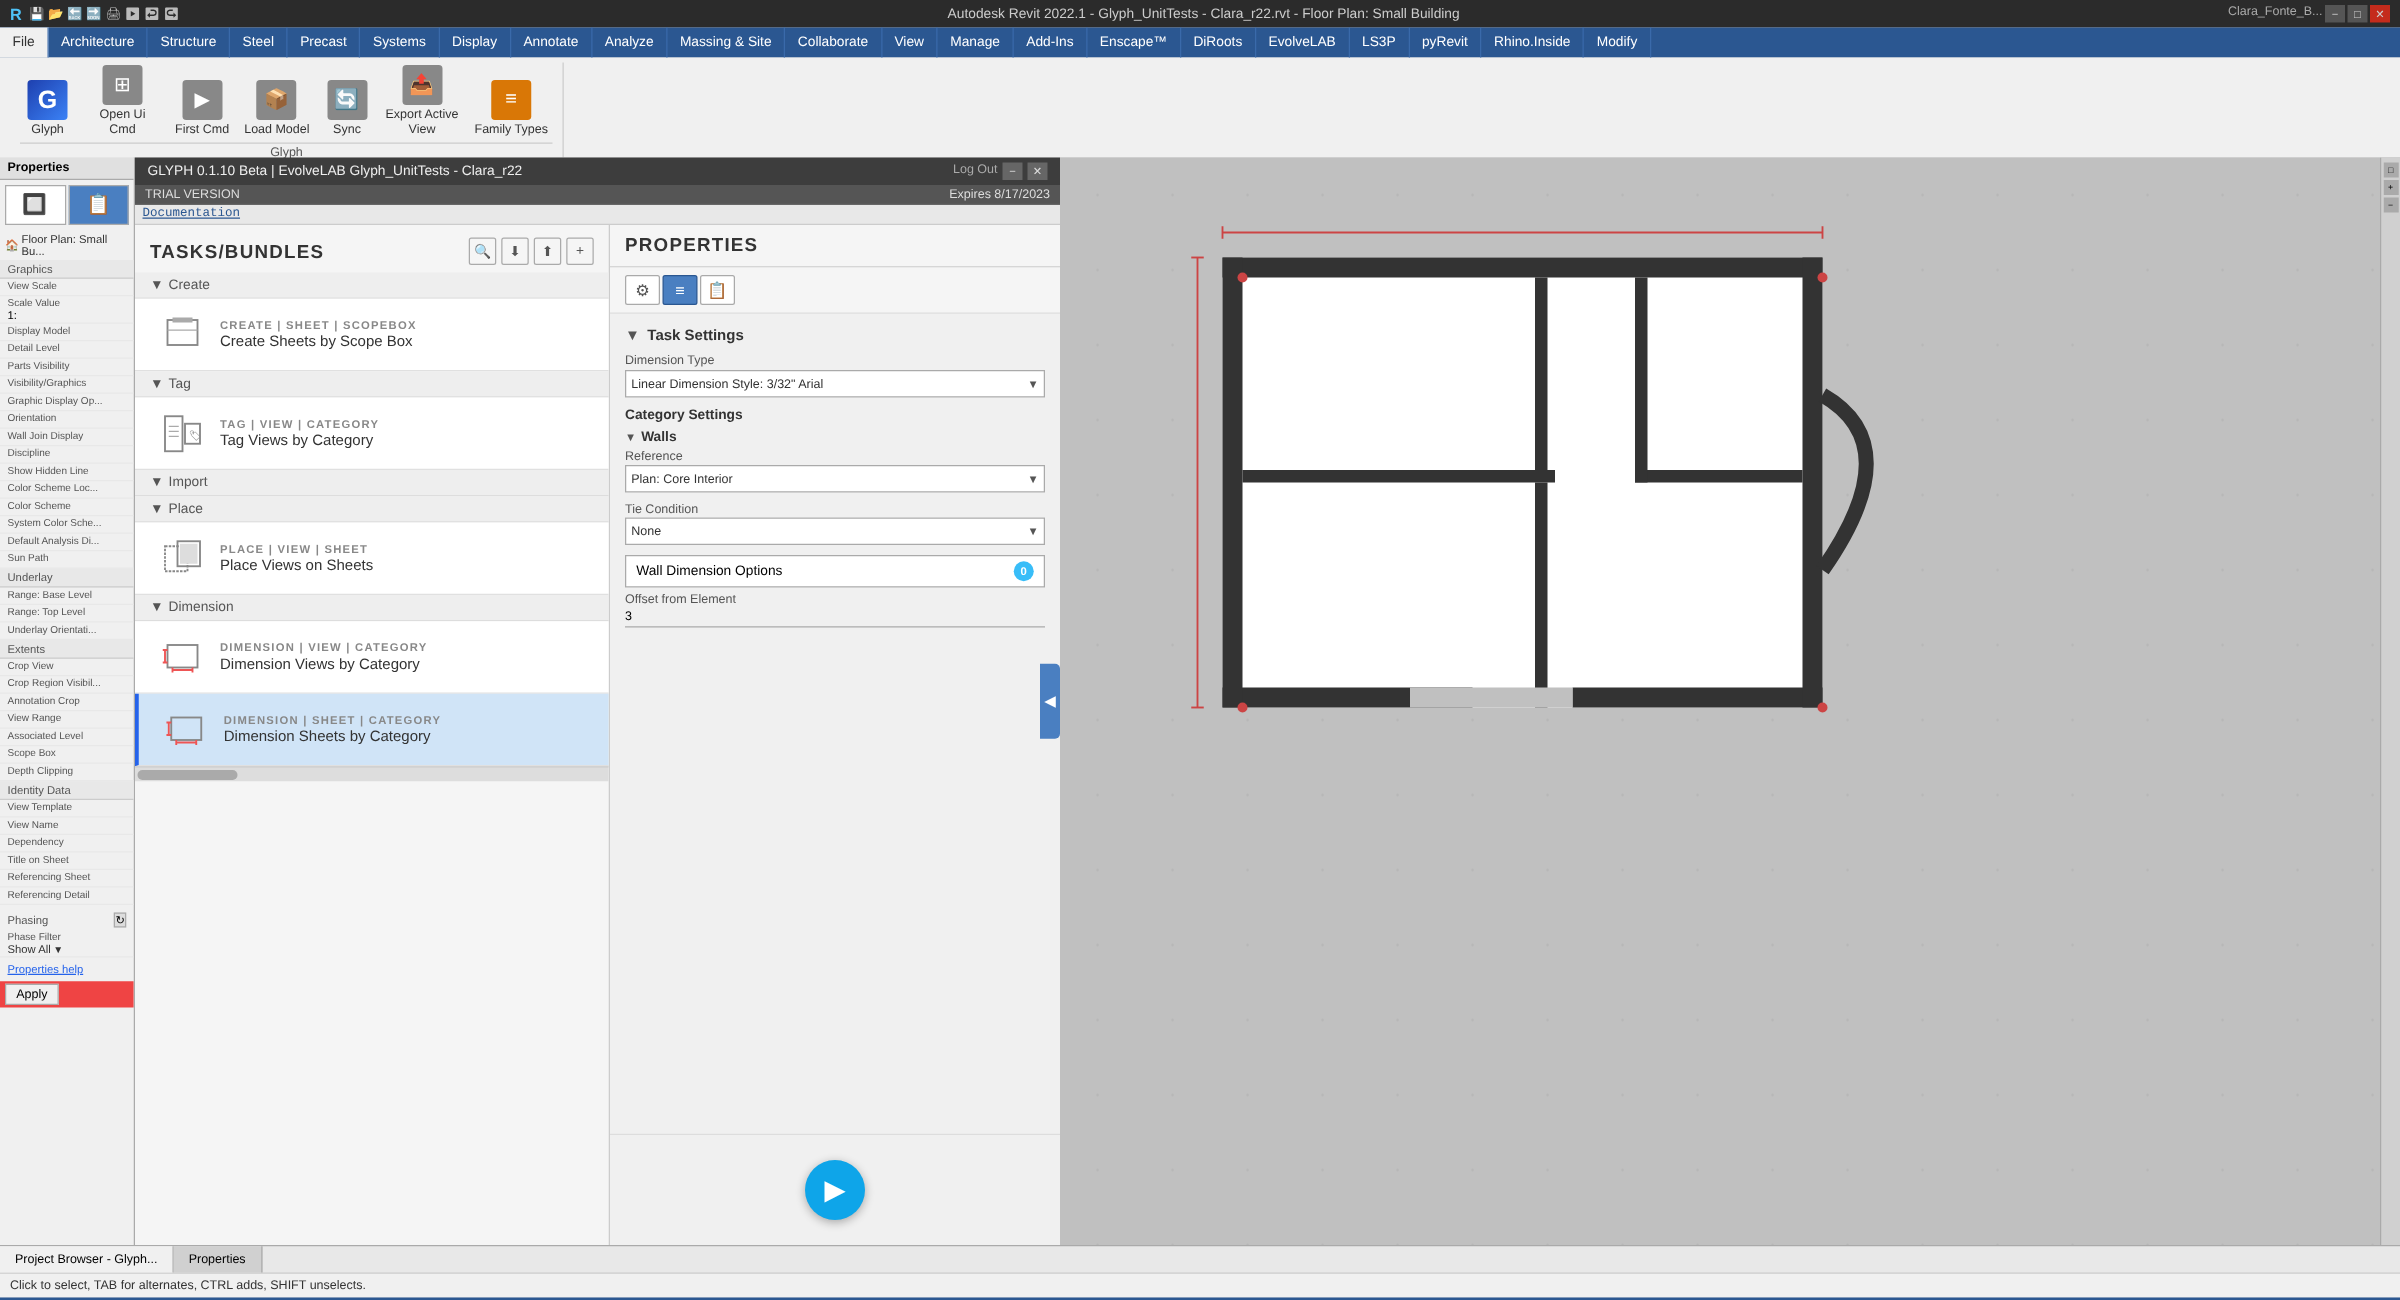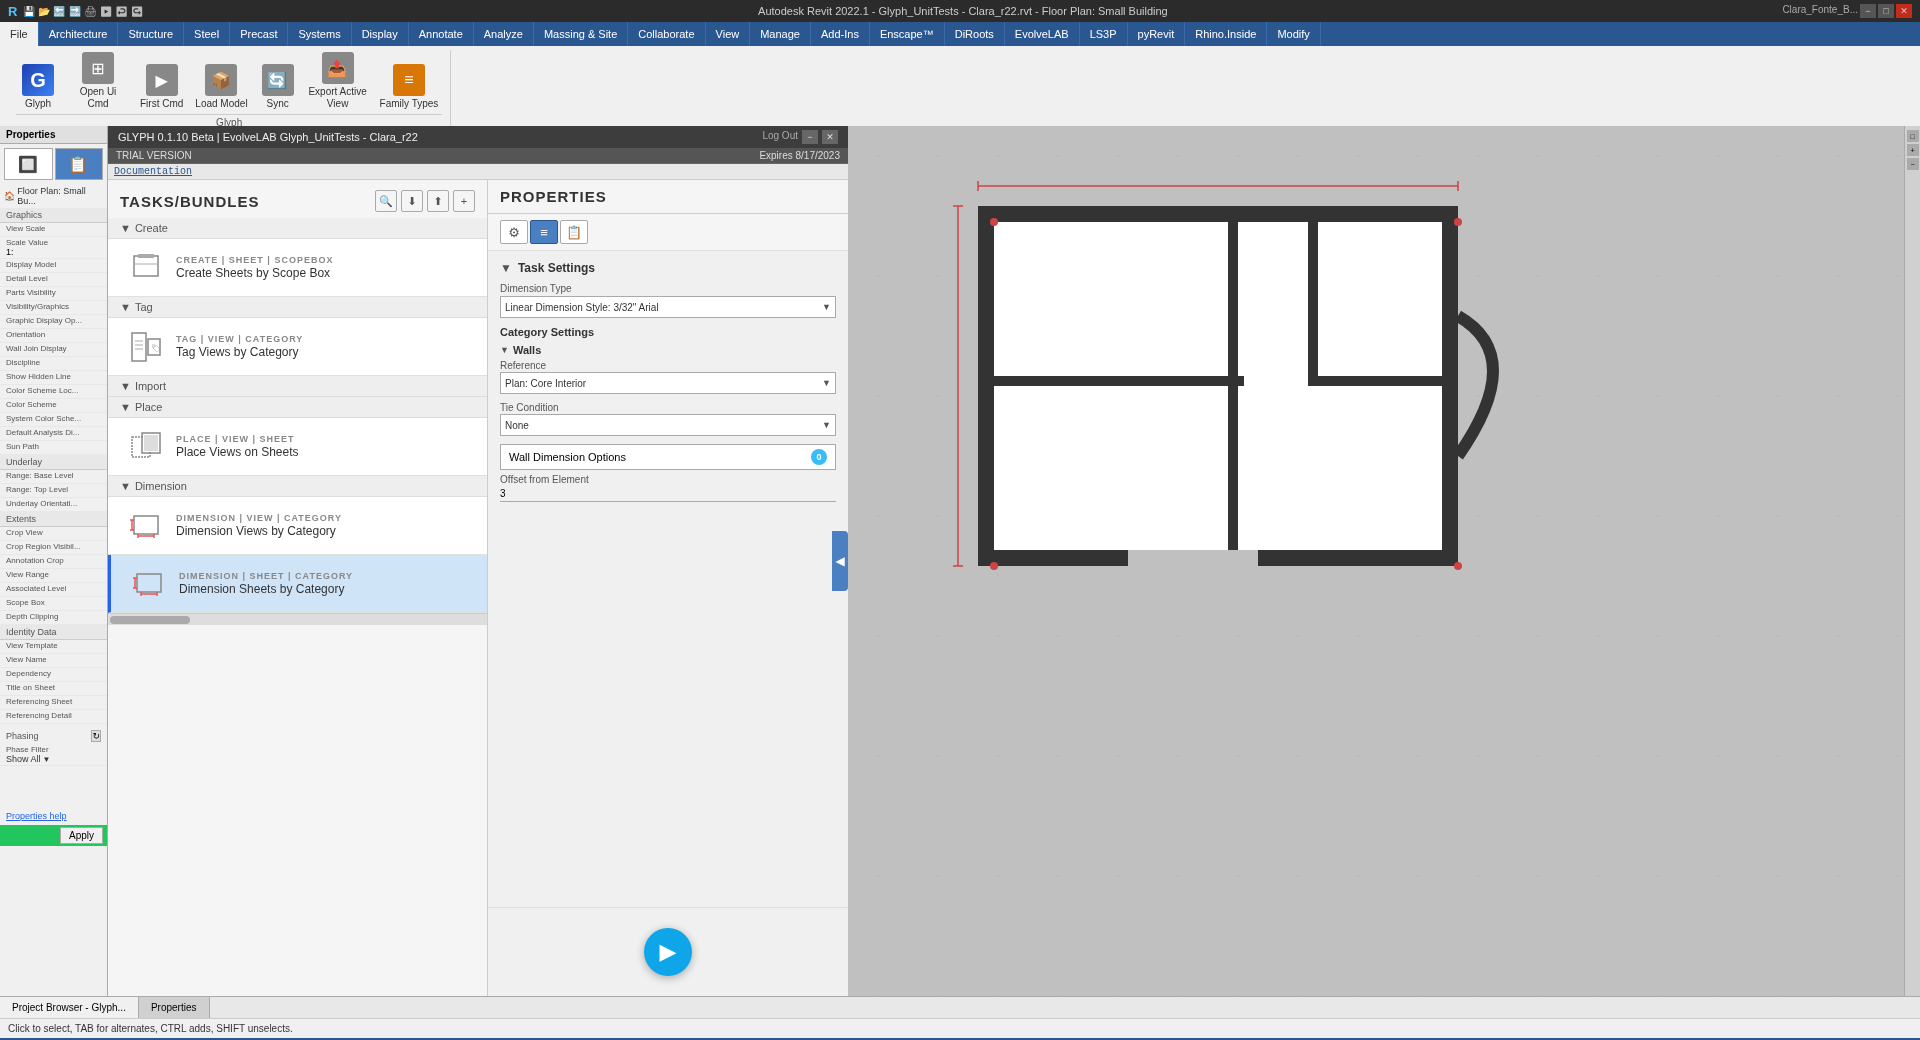--- a/index.html
+++ b/index.html
@@ -479,24 +479,24 @@
       <span style="font-size:9px; color:#555;">Phasing</span>
       <button style="margin-left:auto; font-size:9px; background:#ddd; border:1px solid #aaa; cursor:pointer;">↻</button>
     </div>
     <div class="prop-row">
       <div class="prop-row-label">Phase Filter</div>
       <div style="display:flex; align-items:center; gap:2px;">
         <span style="font-size:9px;">Show All</span>
         <span style="font-size:8px;">▼</span>
       </div>
     </div>
-    <div style="padding:4px 6px;margin-top:40px;">
+    <div style="padding:4px 6px;">
       <a style="font-size:9px; color:#2563eb; text-decoration:underline; cursor:pointer;">Properties help</a>
     </div>
-    <div style="display:flex; justify-content:flex-end; padding: 2px 4px; background:#22c55e;">
+    <div style="display:flex; padding: 2px 4px; background:#ef4444;">
       <button style="font-size:10px; padding: 2px 8px; background:#f0f0f0; border:1px solid #aaa; cursor:pointer;">Apply</button>
     </div>
   </div>
 
   <div style="display:flex; flex-direction:column; width:740px; position:relative;">
 
     <div class="glyph-header">
       <span>GLYPH 0.1.10 Beta | EvolveLAB  Glyph_UnitTests - Clara_r22</span>
       <div class="glyph-header-btns">
         <span style="font-size:10px; cursor:pointer; color:#aaa;">Log Out</span>

